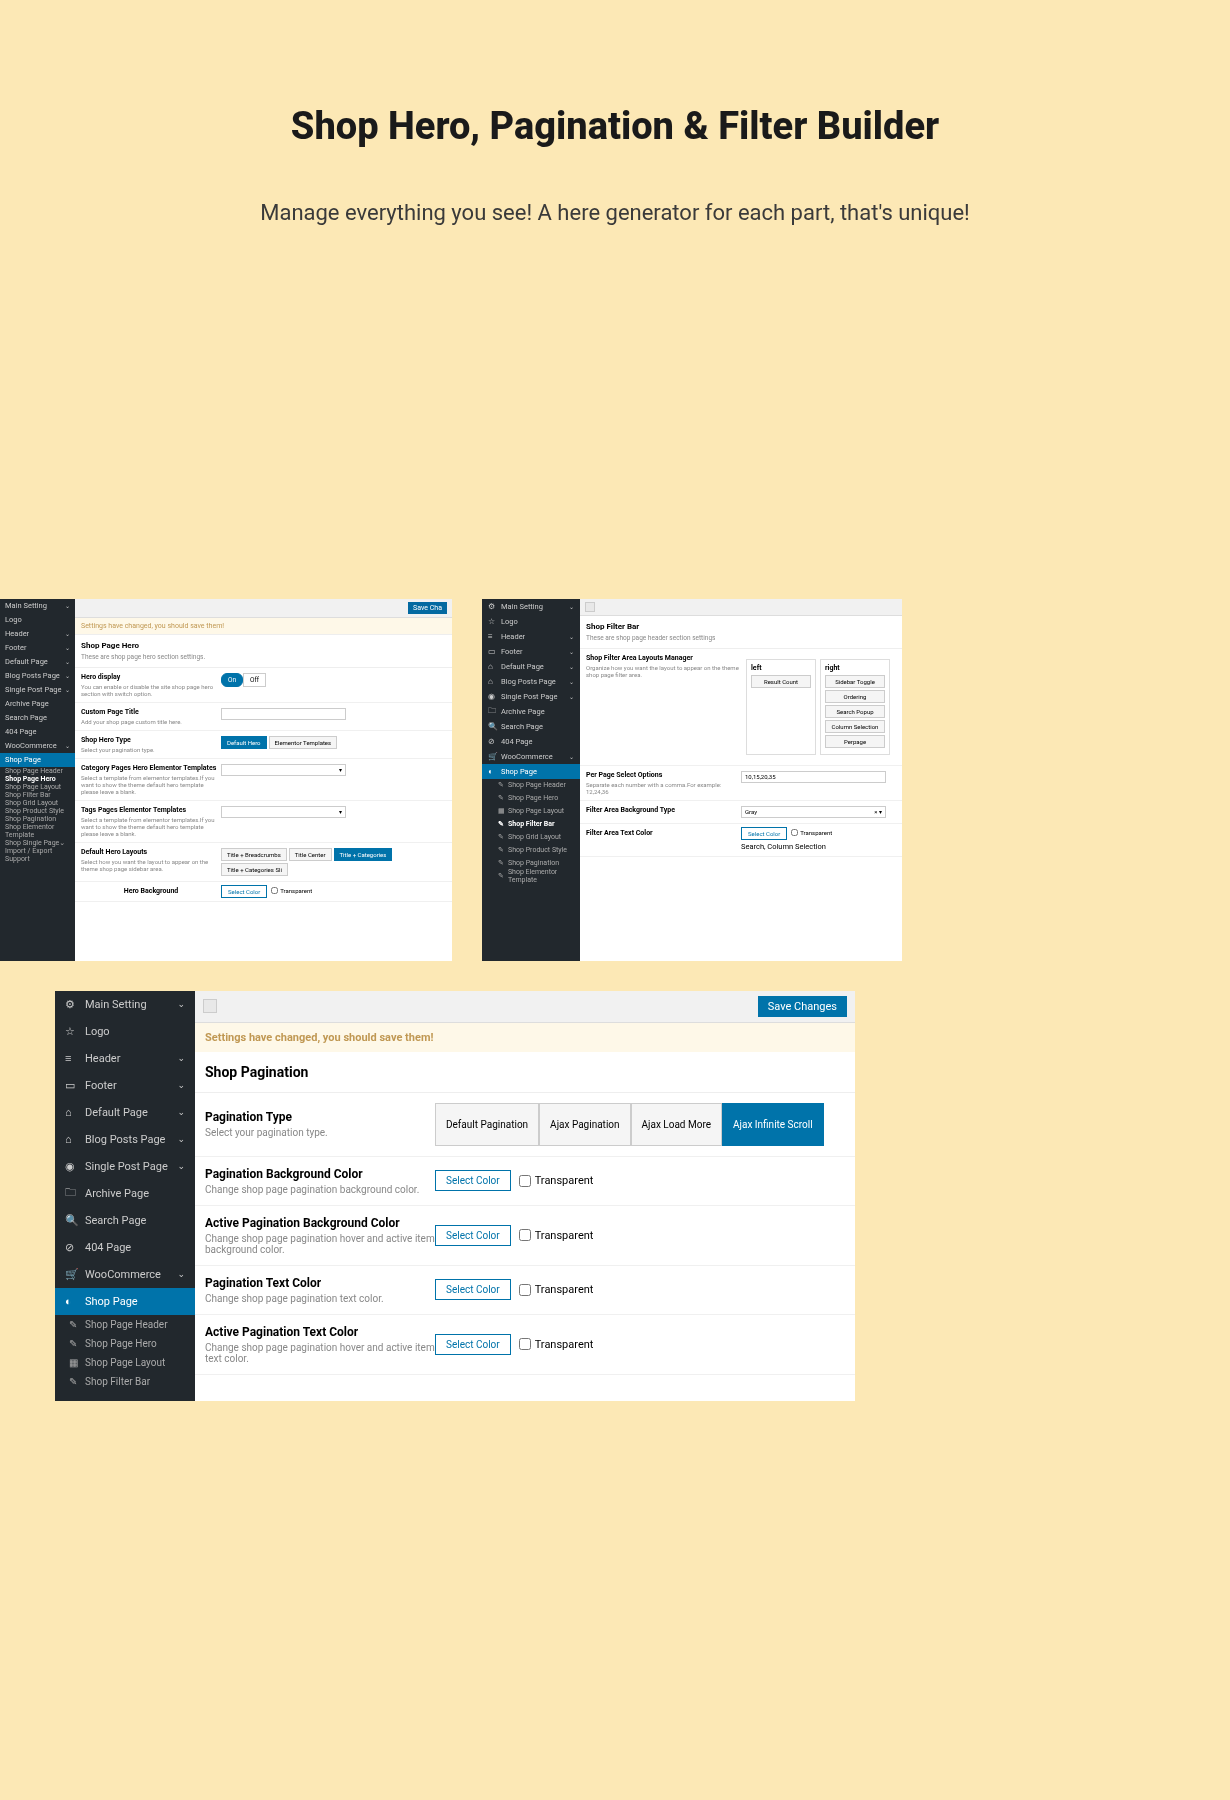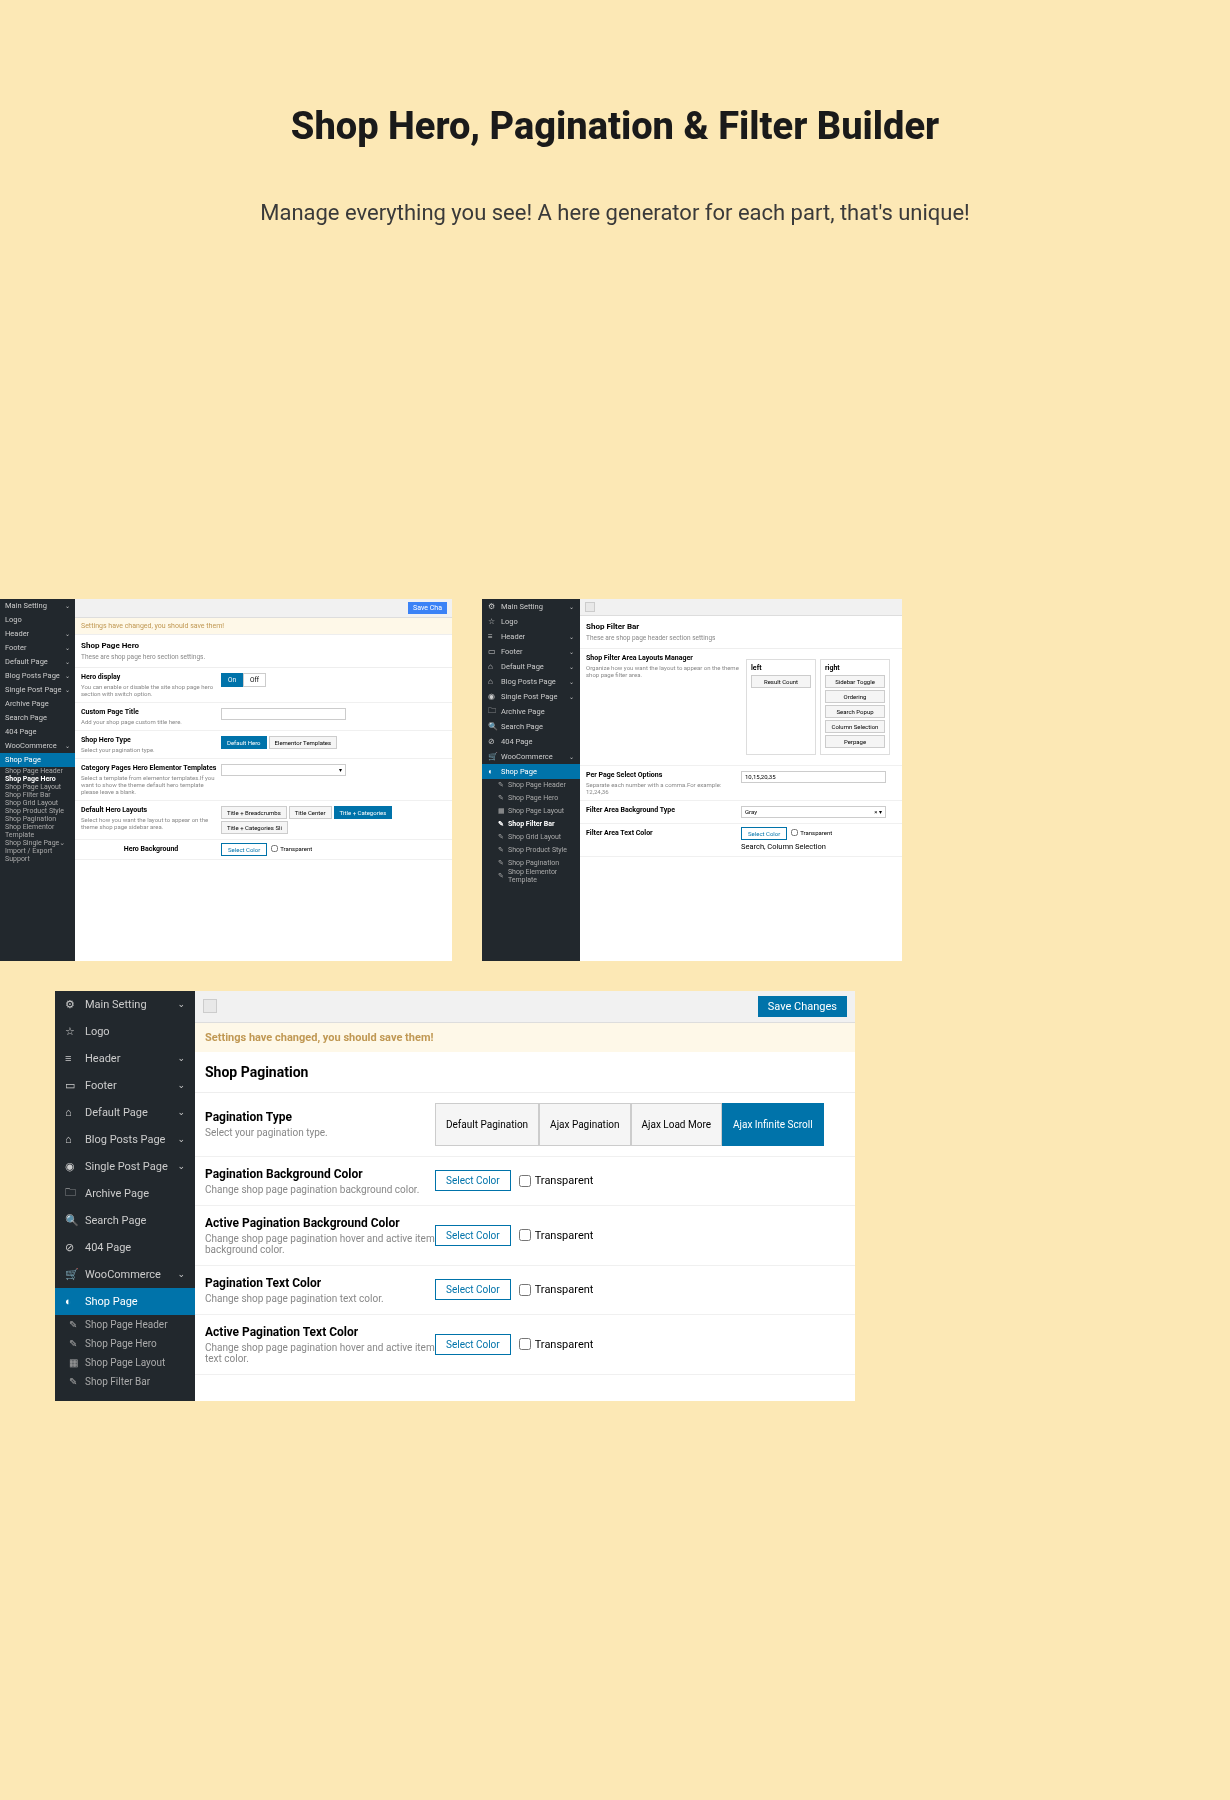--- a/index.html
+++ b/index.html
@@ -27,33 +27,33 @@
 .sb-m .row.active { background: #0073aa; color: #fff; }
 .sb-m .row .ic { width: 8px; font-size: 8px; }
 .sb-m .row .lbl { flex: 1; }
 .sb-m .row .chev { font-size: 6px; }
 .sb-m .sub { padding-left: 16px; font-size: 7px; color: #aaa; height: 13px; display: flex; align-items: center; gap: 4px; }
 .sb-m .sub.bold { color: #fff; font-weight: bold; }
 .sb-m .sub .ic { width: 6px; }
 
 .content-s { flex: 1; background: #fff; overflow: hidden; }
 .topbar-s { background: #f1f1f1; border-bottom: 1px solid #ddd; padding: 3px 5px; display: flex; justify-content: flex-end; }
-.save-s { background: #3b82f6; color: #fff; padding: 2px 5px; font-size: 7px; }
+.save-s { background: #0369a1; color: #fff; padding: 2px 5px; font-size: 7px; }
 .notice-s { background: #fef8e8; color: #c09853; padding: 4px 6px; font-size: 7px; border-bottom: 1px solid #eee; }
 .sec-s { padding: 6px; border-bottom: 1px solid #eee; }
 .sec-title { font-weight: bold; font-size: 8px; margin-bottom: 3px; }
 .sec-desc { color: #888; font-size: 6.5px; }
 .frow { display: flex; padding: 5px 6px; border-bottom: 1px solid #f0f0f0; }
 .flabel { width: 140px; }
 .flabel .t { font-weight: bold; font-size: 7px; }
 .flabel .d { color: #888; font-size: 6px; margin-top: 2px; }
 .fcontrol { flex: 1; }
 .toggle { display: inline-flex; }
 .toggle span { padding: 2px 6px; border: 1px solid #ccc; font-size: 6.5px; }
-.toggle .on { background: #0073aa; color: #fff; border-color: #0073aa; }
+.toggle .on { background: #0073aa; color: #fff; border-color: #0073aa; border-radius: 6px; }
 .toggle .off { background: #fff; }
 .input-s { width: 125px; height: 12px; border: 1px solid #ccc; font-size: 6px; padding: 0 3px; }
 .tabs-s { display: flex; gap: 2px; flex-wrap: wrap; }
 .tabs-s span { padding: 2px 5px; border: 1px solid #ccc; background: #f5f5f5; font-size: 6px; }
 .tabs-s span.active { background: #0073aa; color: #fff; border-color: #0073aa; }
 .select-s { width: 125px; height: 12px; border: 1px solid #ccc; font-size: 6px; display: flex; align-items: center; justify-content: flex-end; padding: 0 3px; }
 .colorbtn-s { padding: 2px 6px; border: 1px solid #0073aa; color: #0073aa; font-size: 6px; }
 .cb-s { display: inline-flex; align-items: center; gap: 2px; font-size: 6px; margin-left: 4px; }
 .cb-s input { width: 7px; height: 7px; }
 
@@ -200,20 +200,29 @@
       <div class="flabel">
             <div class="t">Category Pages Hero Elementor Templates</div>
             <div class="d">Select a template from elementor templates.If you want to show the theme default hero template please leave a blank.</div>
           </div>
       <div class="fcontrol">
             <div class="select-s">▾</div>
           </div>
     </div>
     <div class="frow">
       <div class="flabel">
+            <div class="t">Tags Pages Elementor Templates</div>
+            <div class="d">Select a template from elementor templates.If you want to show the theme default hero template please leave a blank.</div>
+          </div>
+      <div class="fcontrol">
+            <div class="select-s">▾</div>
+          </div>
+    </div>
+    <div class="frow">
+      <div class="flabel">
             <div class="t">Default Hero Layouts</div>
             <div class="d">Select how you want the layout to appear on the theme shop page sidebar area.</div>
           </div>
       <div class="fcontrol">
             <div class="tabs-s">
               <span>Title + Breadcrumbs</span>
               <span>Title Center</span>
               <span class="active">Title + Categories</span>
               <span>Title + Categories Sli</span>
             </div>

